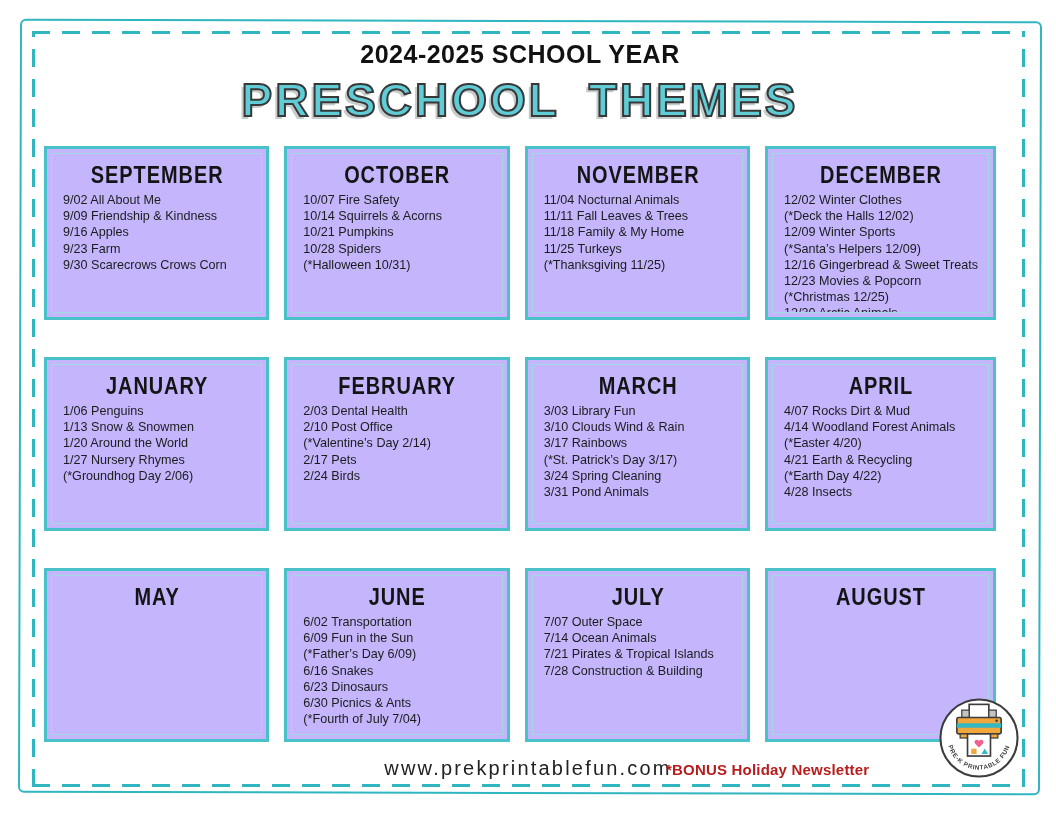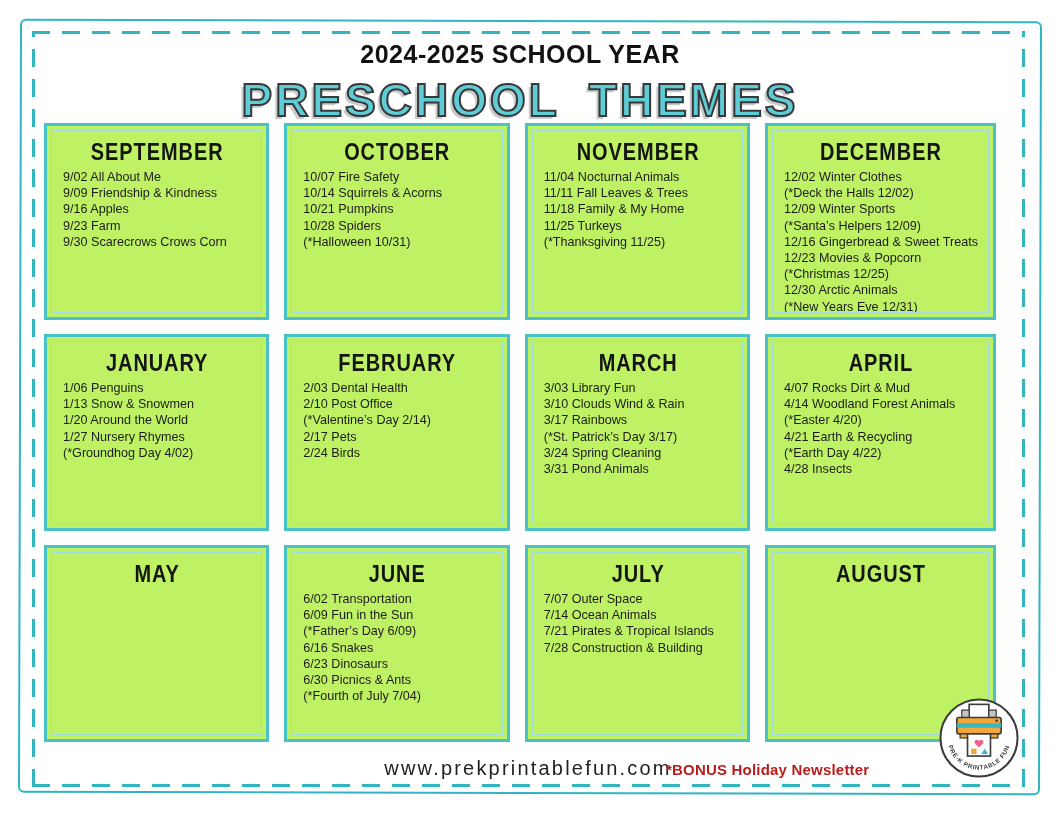--- a/index.html
+++ b/index.html
@@ -31,21 +31,21 @@
     color:#5fccd6;-webkit-text-stroke:2px #383838;
     text-shadow:-3px 3px 0 #c6cbcb;
     line-height:1.0;
   }
   .grid{
     position:absolute;top:123px;left:44px;width:952px;
     display:grid;grid-template-columns:repeat(4,1fr);
     grid-auto-rows:197px;column-gap:15px;row-gap:14px;
   }
   .card{
-    border:3px solid #49c1c9;background:#bef264;padding:4px;box-sizing:border-box;
+    border:3px solid #49c1c9;background:#c4b5fd;padding:4px;box-sizing:border-box;margin-top:23px;
   }
   .card-inner{
     border:1px solid #9fdbe0;height:100%;box-sizing:border-box;
     padding:5px 10px 4px 11px;overflow:hidden;
   }
   .month-title{
     text-align:center;font-weight:700;font-size:21px;letter-spacing:1px;
     transform:scale(.95,1.18);transform-origin:center top;
     margin:2px 0 7px;color:#141414;
   }
@@ -131,21 +131,21 @@
     </div>
   </div>
   <div class="card">
     <div class="card-inner">
       <div class="month-title">JANUARY</div>
       <div>
           <div class="theme-line">1/06 Penguins</div>
           <div class="theme-line">1/13 Snow &amp; Snowmen</div>
           <div class="theme-line">1/20 Around the World</div>
           <div class="theme-line">1/27 Nursery Rhymes</div>
-          <div class="theme-line">(*Groundhog Day 4/02)</div>
+          <div class="theme-line">(*Groundhog Day 2/06)</div>
         </div>
     </div>
   </div>
   <div class="card">
     <div class="card-inner">
       <div class="month-title">FEBRUARY</div>
       <div>
           <div class="theme-line">2/03 Dental Health</div>
           <div class="theme-line">2/10 Post Office</div>
           <div class="theme-line">(*Valentine’s Day 2/14)</div>

